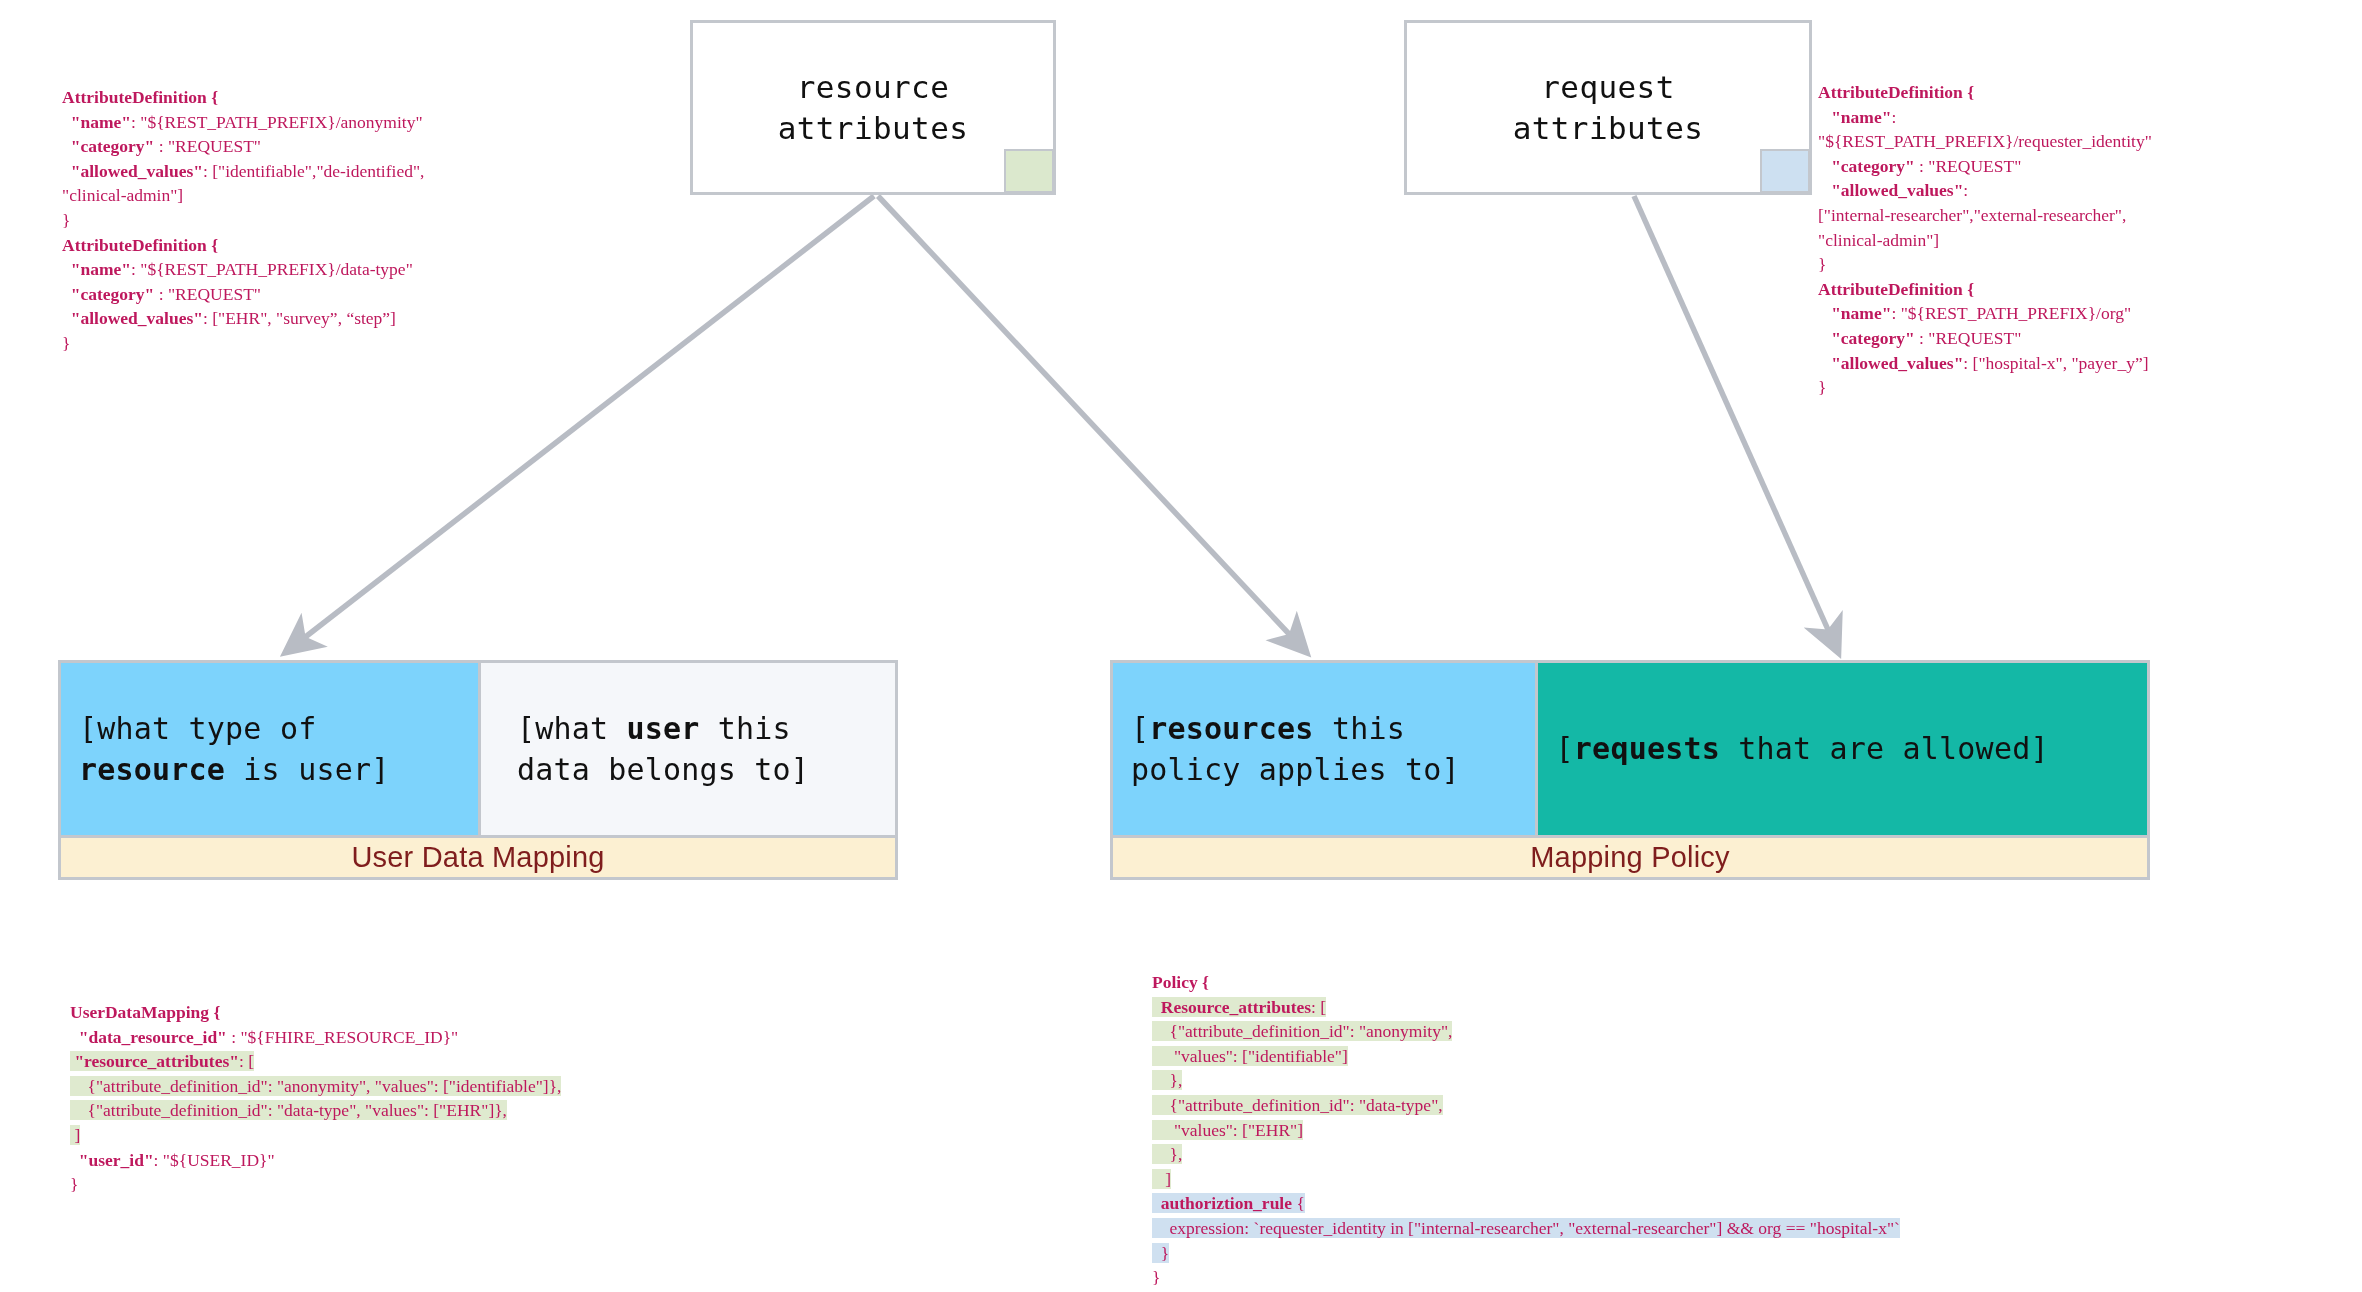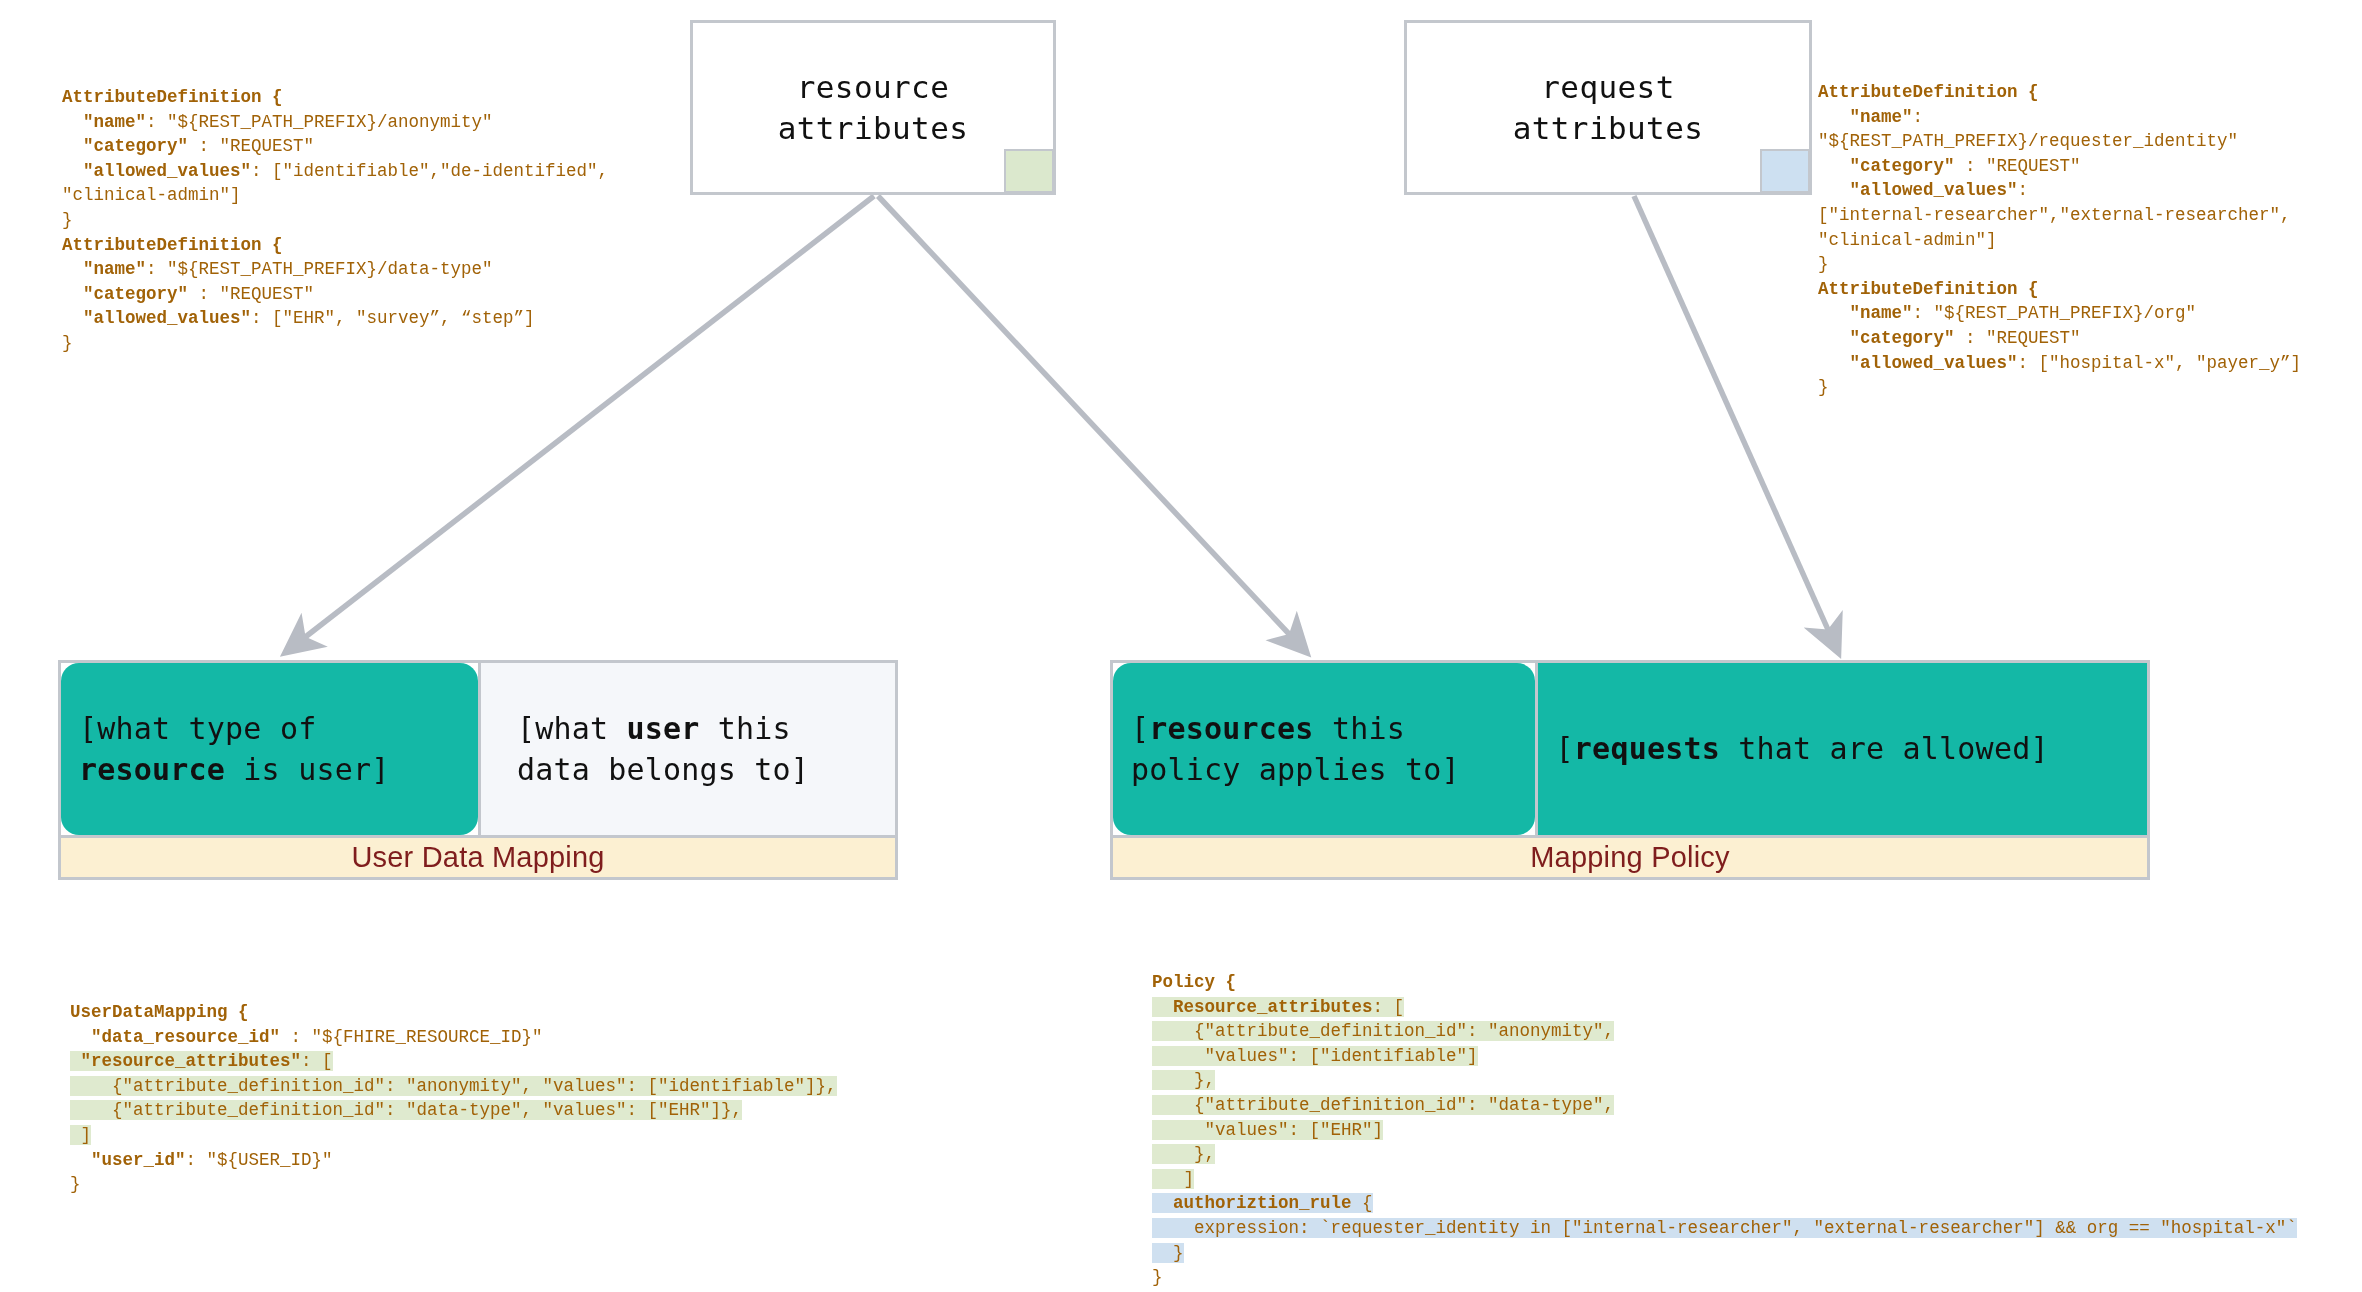--- a/index.html
+++ b/index.html
@@ -23,23 +23,23 @@
     white-space:pre-line;letter-spacing:.4px;
   }
   .attr-box .swatch{
     position:absolute;right:-1px;bottom:-1px;width:50px;height:44px;
     border:2px solid #c3c7cd;box-sizing:border-box;
   }
 
   
   .code{
     position:absolute;
-    font-family:Liberation Mono, monospace;
+    font-family:Liberation Serif, serif;
     font-size:17.5px;line-height:24.6px;
-    white-space:pre;color:#a16207;
+    white-space:pre;color:#be185d;
   }
   .code b{font-weight:700;}
   .hl-green{background:#dfeacf;}
   .hl-blue{background:#cfe0f0;}
 
   
   .cbox{position:absolute;box-sizing:border-box;}
   .cbox .row{
     display:flex;border:3px solid #c3c7cd;box-sizing:border-box;
     border-bottom:none;
@@ -47,21 +47,21 @@
   .cbox .cell{
     box-sizing:border-box;display:flex;align-items:center;
     padding:0 18px;
   }
   .cbox .cell .txt{
     font-family:"DejaVu Sans Mono","Liberation Mono",monospace;
     font-size:30px;line-height:1.38;color:#111;white-space:pre-line;
     letter-spacing:.2px;
   }
   .cbox .cell .txt b{font-weight:700;}
-  .cbox .cell.green{background:#14b8a6;border-radius:18px;}
+  .cbox .cell.green{background:#7dd3fc;}
   .cbox .cell.plain{background:#f5f7fa;border-left:3px solid #c3c7cd;padding-left:36px;}
   .cbox .cell.blue{background:#14b8a6;border-left:3px solid #c3c7cd;}
   .cbox .band{
     border:3px solid #c3c7cd;box-sizing:border-box;
     background:#fcf0d2;
     height:45px;display:flex;align-items:center;justify-content:center;
   }
   .cbox .band .btxt{
     font-family:Liberation Sans, sans-serif;
     font-size:29px;color:#7f1d1d;letter-spacing:.2px;

